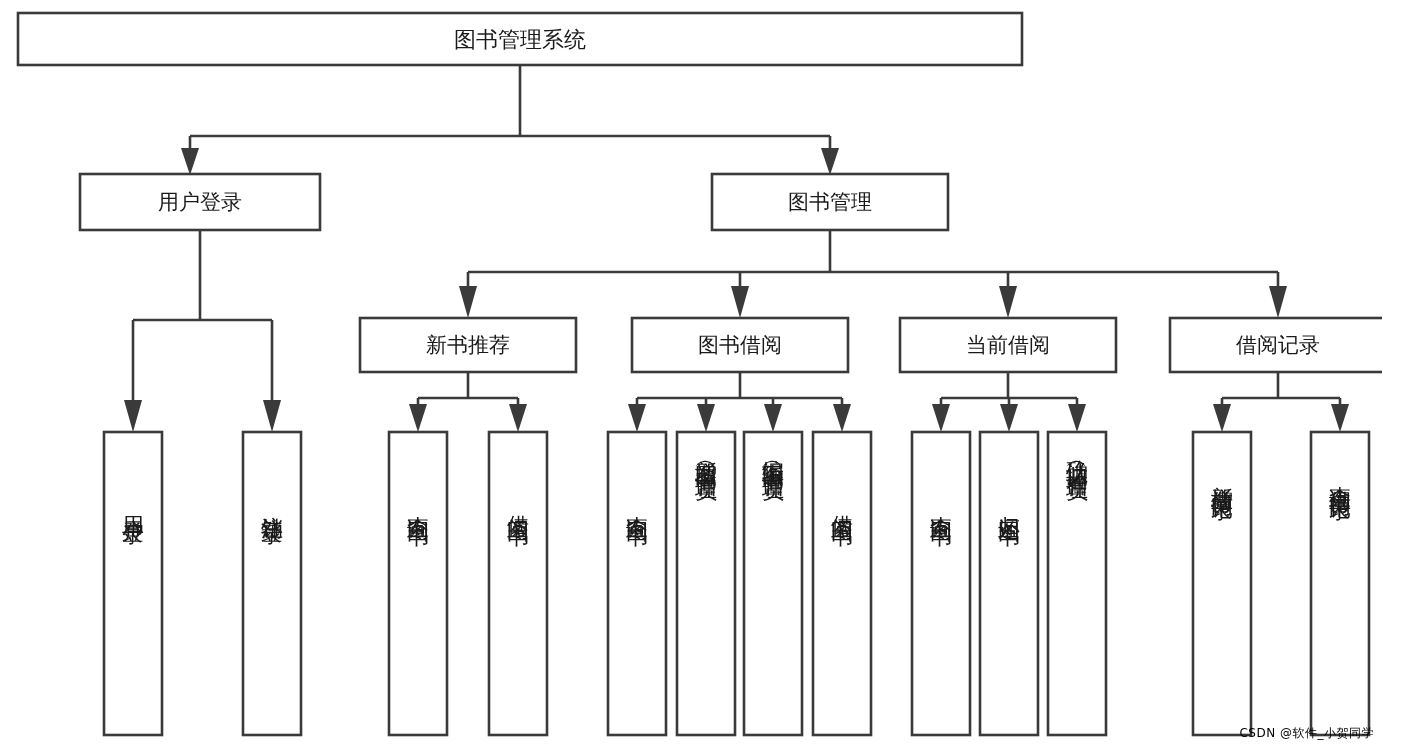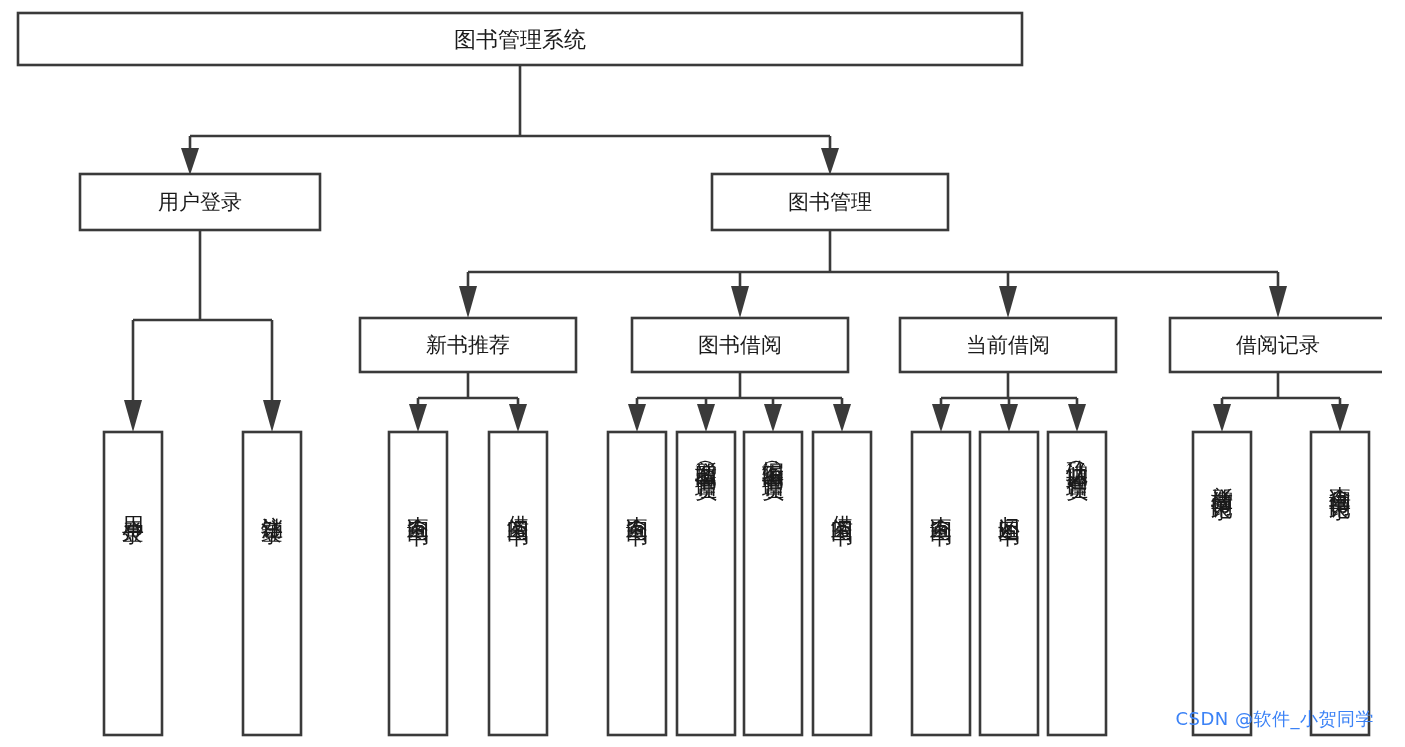--- a/index.html
+++ b/index.html
@@ -69,24 +69,24 @@
     font-family: "DejaVu Sans", "Liberation Sans", sans-serif;
     font-size: 22px;
     line-height: 1.0;
     letter-spacing: 3px;
     color: #1a1a1a;
     white-space: nowrap;
   }
   .watermark {
     position: absolute;
     right: 8px;
-    bottom: 16px;
-    font-family: "DejaVu Sans", "Liberation Sans", sans-serif;
-    font-size: 18px;
-    color: #3b82f6;
+    bottom: 5px;
+    font-family: "DejaVu Sans", "Liberation Sans", sans-serif;
+    font-size: 12px;
+    color: #000000;
     letter-spacing: 0.5px;
     white-space: nowrap;
   }
 </style>
 </head>
 <body>
 
 <div id="diagram-root">
 
   <svg id="tree-svg" viewBox="0 0 1405 747" xmlns="http://www.w3.org/2000/svg">

